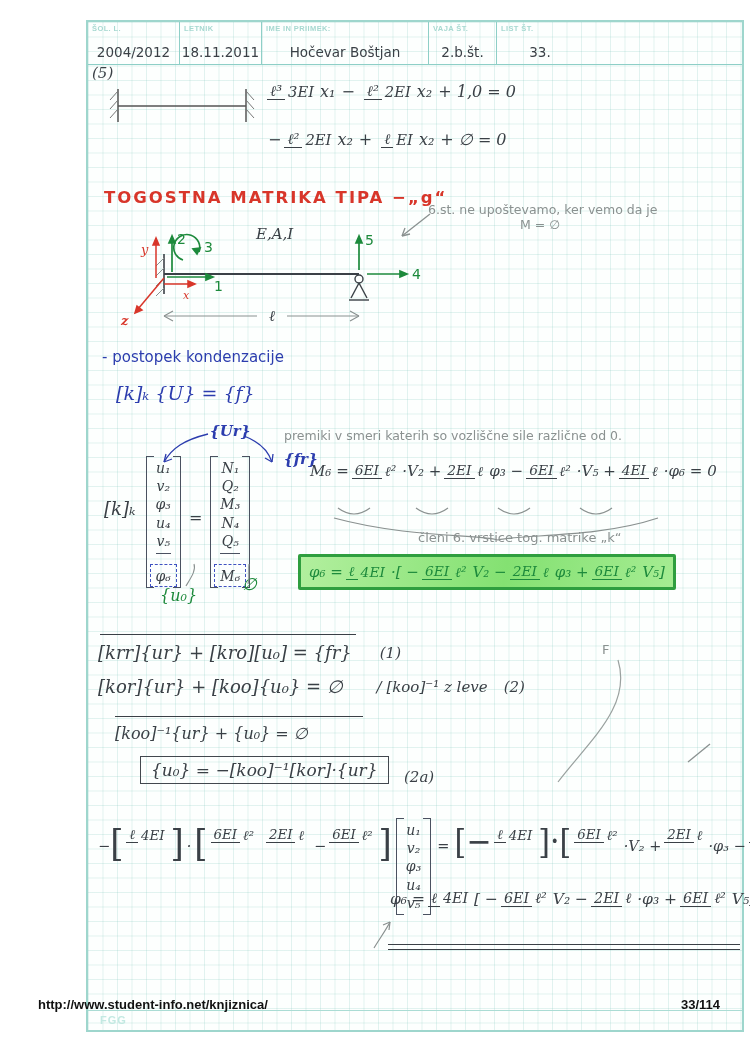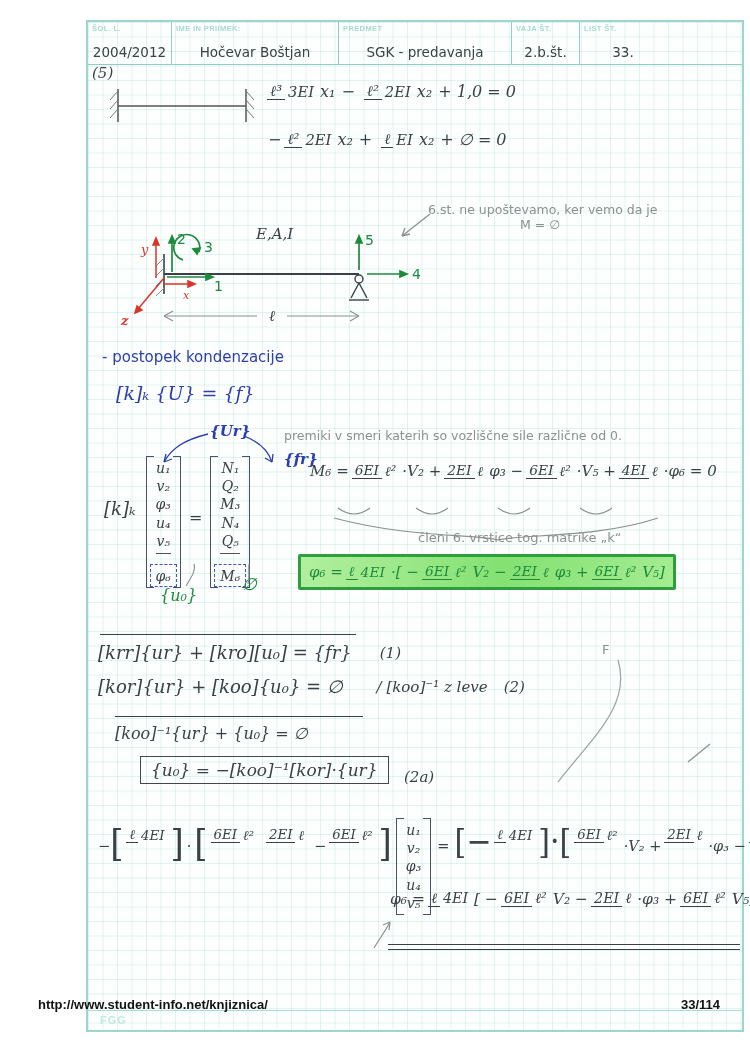--- a/index.html
+++ b/index.html
@@ -38,31 +38,31 @@
   .mt{margin-top:20px;} .mtf{margin-top:10px;}
   .footer-url{font-weight:bold;font-size:13px;color:#111;}
   .fgg{color:#c3e9e2;font-weight:bold;font-size:11px;letter-spacing:1px;}
 </style>
 </head>
 <body>
 
 <div id="sheet">
 
   <div class="hdr">
-    <div class="hcell" style="width:84px;">
+    <div class="hcell" style="width:92px;">
       <div class="hlabel">ŠOL. L.</div>
       <div class="hval">2004/2012</div>
+    </div>
+    <div class="hcell" style="width:82px;">
+      <div class="hlabel">LETNIK</div>
+      <div class="hval">18.11.2011</div>
     </div>
     <div class="hcell" style="width:167px;">
       <div class="hlabel">IME IN PRIIMEK:</div>
       <div class="hval">Hočevar Boštjan</div>
-    </div>
-    <div class="hcell" style="width:173px;">
-      <div class="hlabel">PREDMET</div>
-      <div class="hval">SGK - predavanja</div>
     </div>
     <div class="hcell" style="width:68px;">
       <div class="hlabel">VAJA ŠT.</div>
       <div class="hval">2.b.št.</div>
     </div>
     <div class="hcell" style="width:86px;">
       <div class="hlabel">LIST ŠT.</div>
       <div class="hval">33.</div>
     </div>
   </div>
@@ -109,20 +109,21 @@
     <span>x₂</span>
     <span style="margin:0 6px;">+</span>
     <span class="frac">
         <span class="fn">ℓ</span>
         <span class="fd">EI</span>
       </span>
     <span>x₂</span>
     <span style="margin-left:6px;">+ ∅ = 0</span>
   </div>
 
+  <div class="abs red" style="left:16px;top:166px;font-size:16.5px;font-weight:bold;letter-spacing:2px;font-family:'DejaVu Sans',sans-serif;">TOGOSTNA MATRIKA TIPA −„g“</div>
 
   <div class="abs pencil" style="left:340px;top:180px;width:310px;font-size:12.5px;">
     <div>6.st. ne upoštevamo, ker vemo da je</div>
     <div style="margin-left:92px;">M = ∅</div>
   </div>
   <svg class="abs" style="left:306px;top:188px;" width="40" height="32" viewBox="0 0 40 32">
     <path d="M36,4 L8,26" stroke="#8a9190" stroke-width="1.3" fill="none"></path>
     <path d="M8,26 l8,-2 M8,26 l3,-8" stroke="#8a9190" stroke-width="1.3" fill="none"></path>
   </svg>
 

